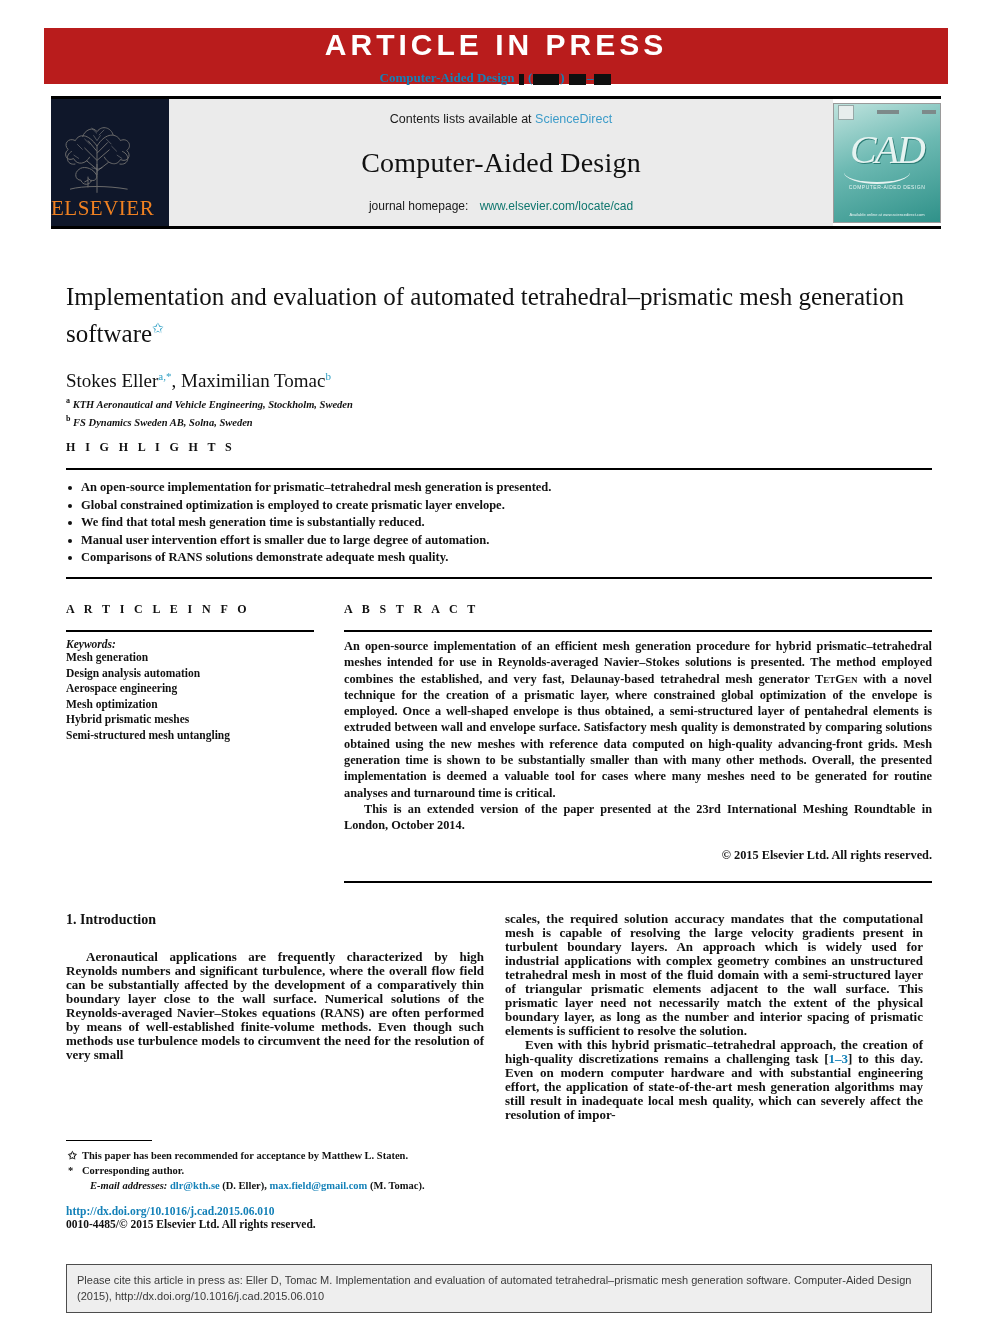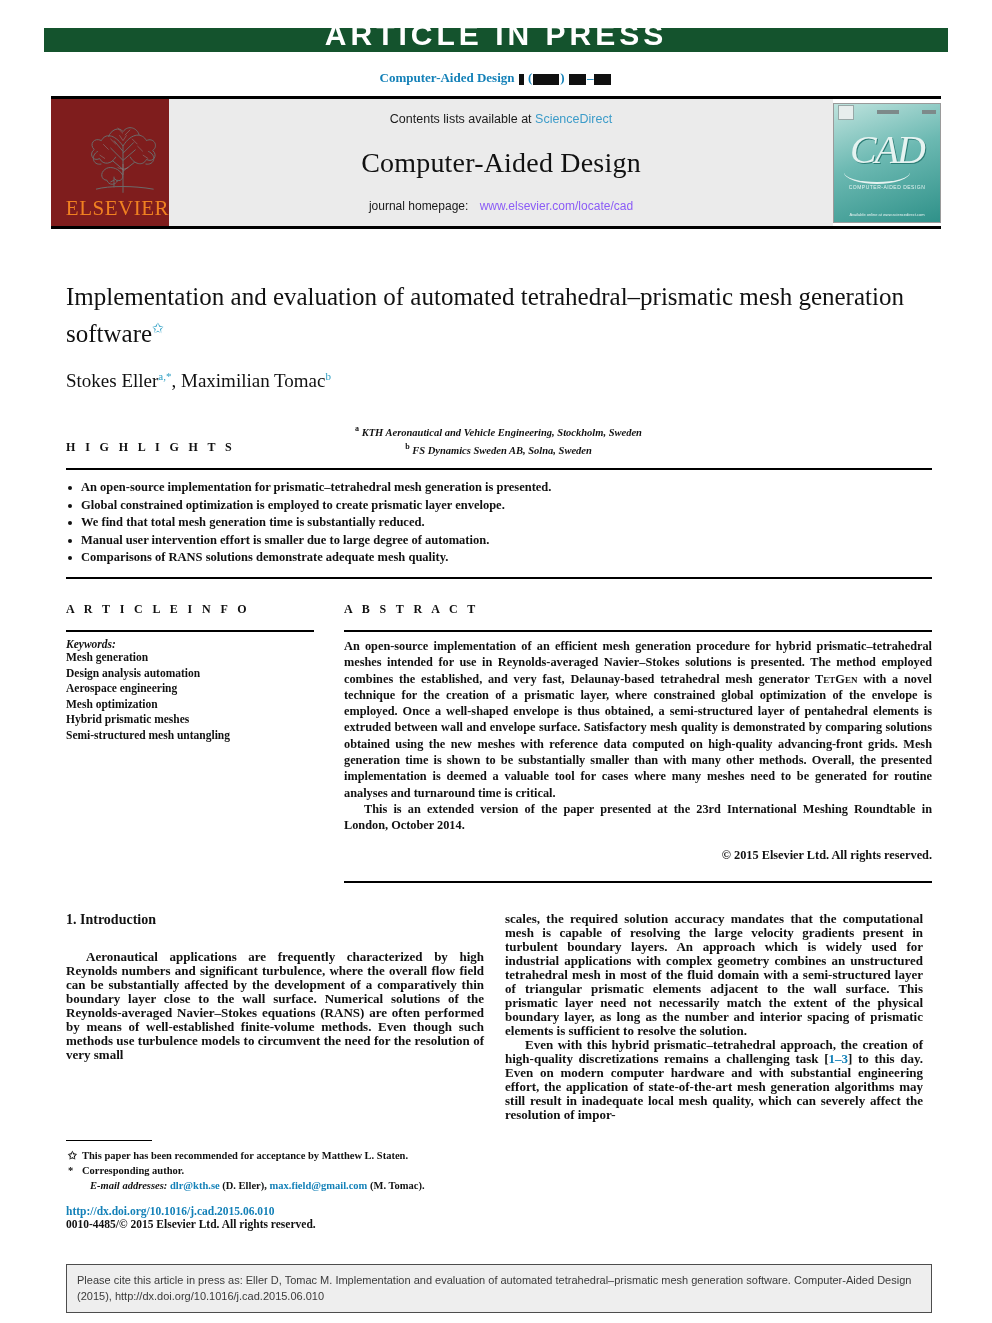--- a/index.html
+++ b/index.html
@@ -21,24 +21,24 @@
     height: 1323px;
     box-sizing: border-box;
   }
 
   
   .aip-banner {
     position: absolute;
     left: 44px;
     top: 28px;
     width: 904px;
-    height: 24px;
-    background: #14532d;
+    height: 56px;
+    background: #b91c1c;
     display: flex;
-    align-items: flex-end;
+    align-items: flex-start;
     justify-content: center;
   }
   .aip-banner .aip-text {
     color: #ffffff;
     font-family: "Liberation Sans", sans-serif;
     font-weight: bold;
     font-size: 30px;
     letter-spacing: 4px;
   }
   .journal-ref {
@@ -73,23 +73,23 @@
     height: 133px;
     box-sizing: border-box;
     display: flex;
     align-items: stretch;
   }
   .elsevier-cell {
     width: 118px;
     flex: 0 0 118px;
     display: flex;
     flex-direction: column;
-    align-items: flex-end;
+    align-items: flex-start;
     justify-content: center;
-    background: #7f1d1d;
+    background: #0f172a;
     padding-top: 4px;
     box-sizing: border-box;
   }
   .tree-logo { width: 92px; height: 90px; display: block; }
   .elsevier-word {
     font-family: "Liberation Serif", serif;
     font-size: 21px;
     color: #f08121;
     letter-spacing: 0.5px;
     line-height: 1;
@@ -115,21 +115,21 @@
     font-family: "Liberation Serif", serif;
     font-size: 28px;
     color: #111;
     letter-spacing: 0.2px;
   }
   .homepage-line {
     font-family: "Liberation Sans", sans-serif;
     font-size: 12px;
     color: #1a1a1a;
   }
-  .hp-link { color: #8b5cf6; margin-left: 8px; }
+  .hp-link { color: #0f766e; margin-left: 8px; }
   .cover-cell {
     width: 108px;
     flex: 0 0 108px;
     display: flex;
     align-items: center;
     justify-content: center;
     background: #ffffff;
   }
   .cover-thumb {
     width: 112px;
@@ -182,21 +182,21 @@
     font-weight: normal;
   }
   .title-star { color: #2e9fc4; font-size: 14px; vertical-align: super; }
   .authors {
     font-family: "Liberation Serif", serif;
     font-size: 19px;
     margin-top: 20px;
     color: #111;
   }
   .sup-aff { color: #2e9fc4; font-size: 11px; vertical-align: super; }
-  .affils { margin-top: 28px; text-align: center; }
+  .affils { margin-top: 0; }
   .affil {
     font-family: "Liberation Serif", serif;
     font-style: italic;
     font-size: 10.5px;
     font-weight: bold;
     line-height: 15px;
     color: #111;
   }
   .affil .mark { font-style: normal; vertical-align: super; font-size: 8px; }
 

